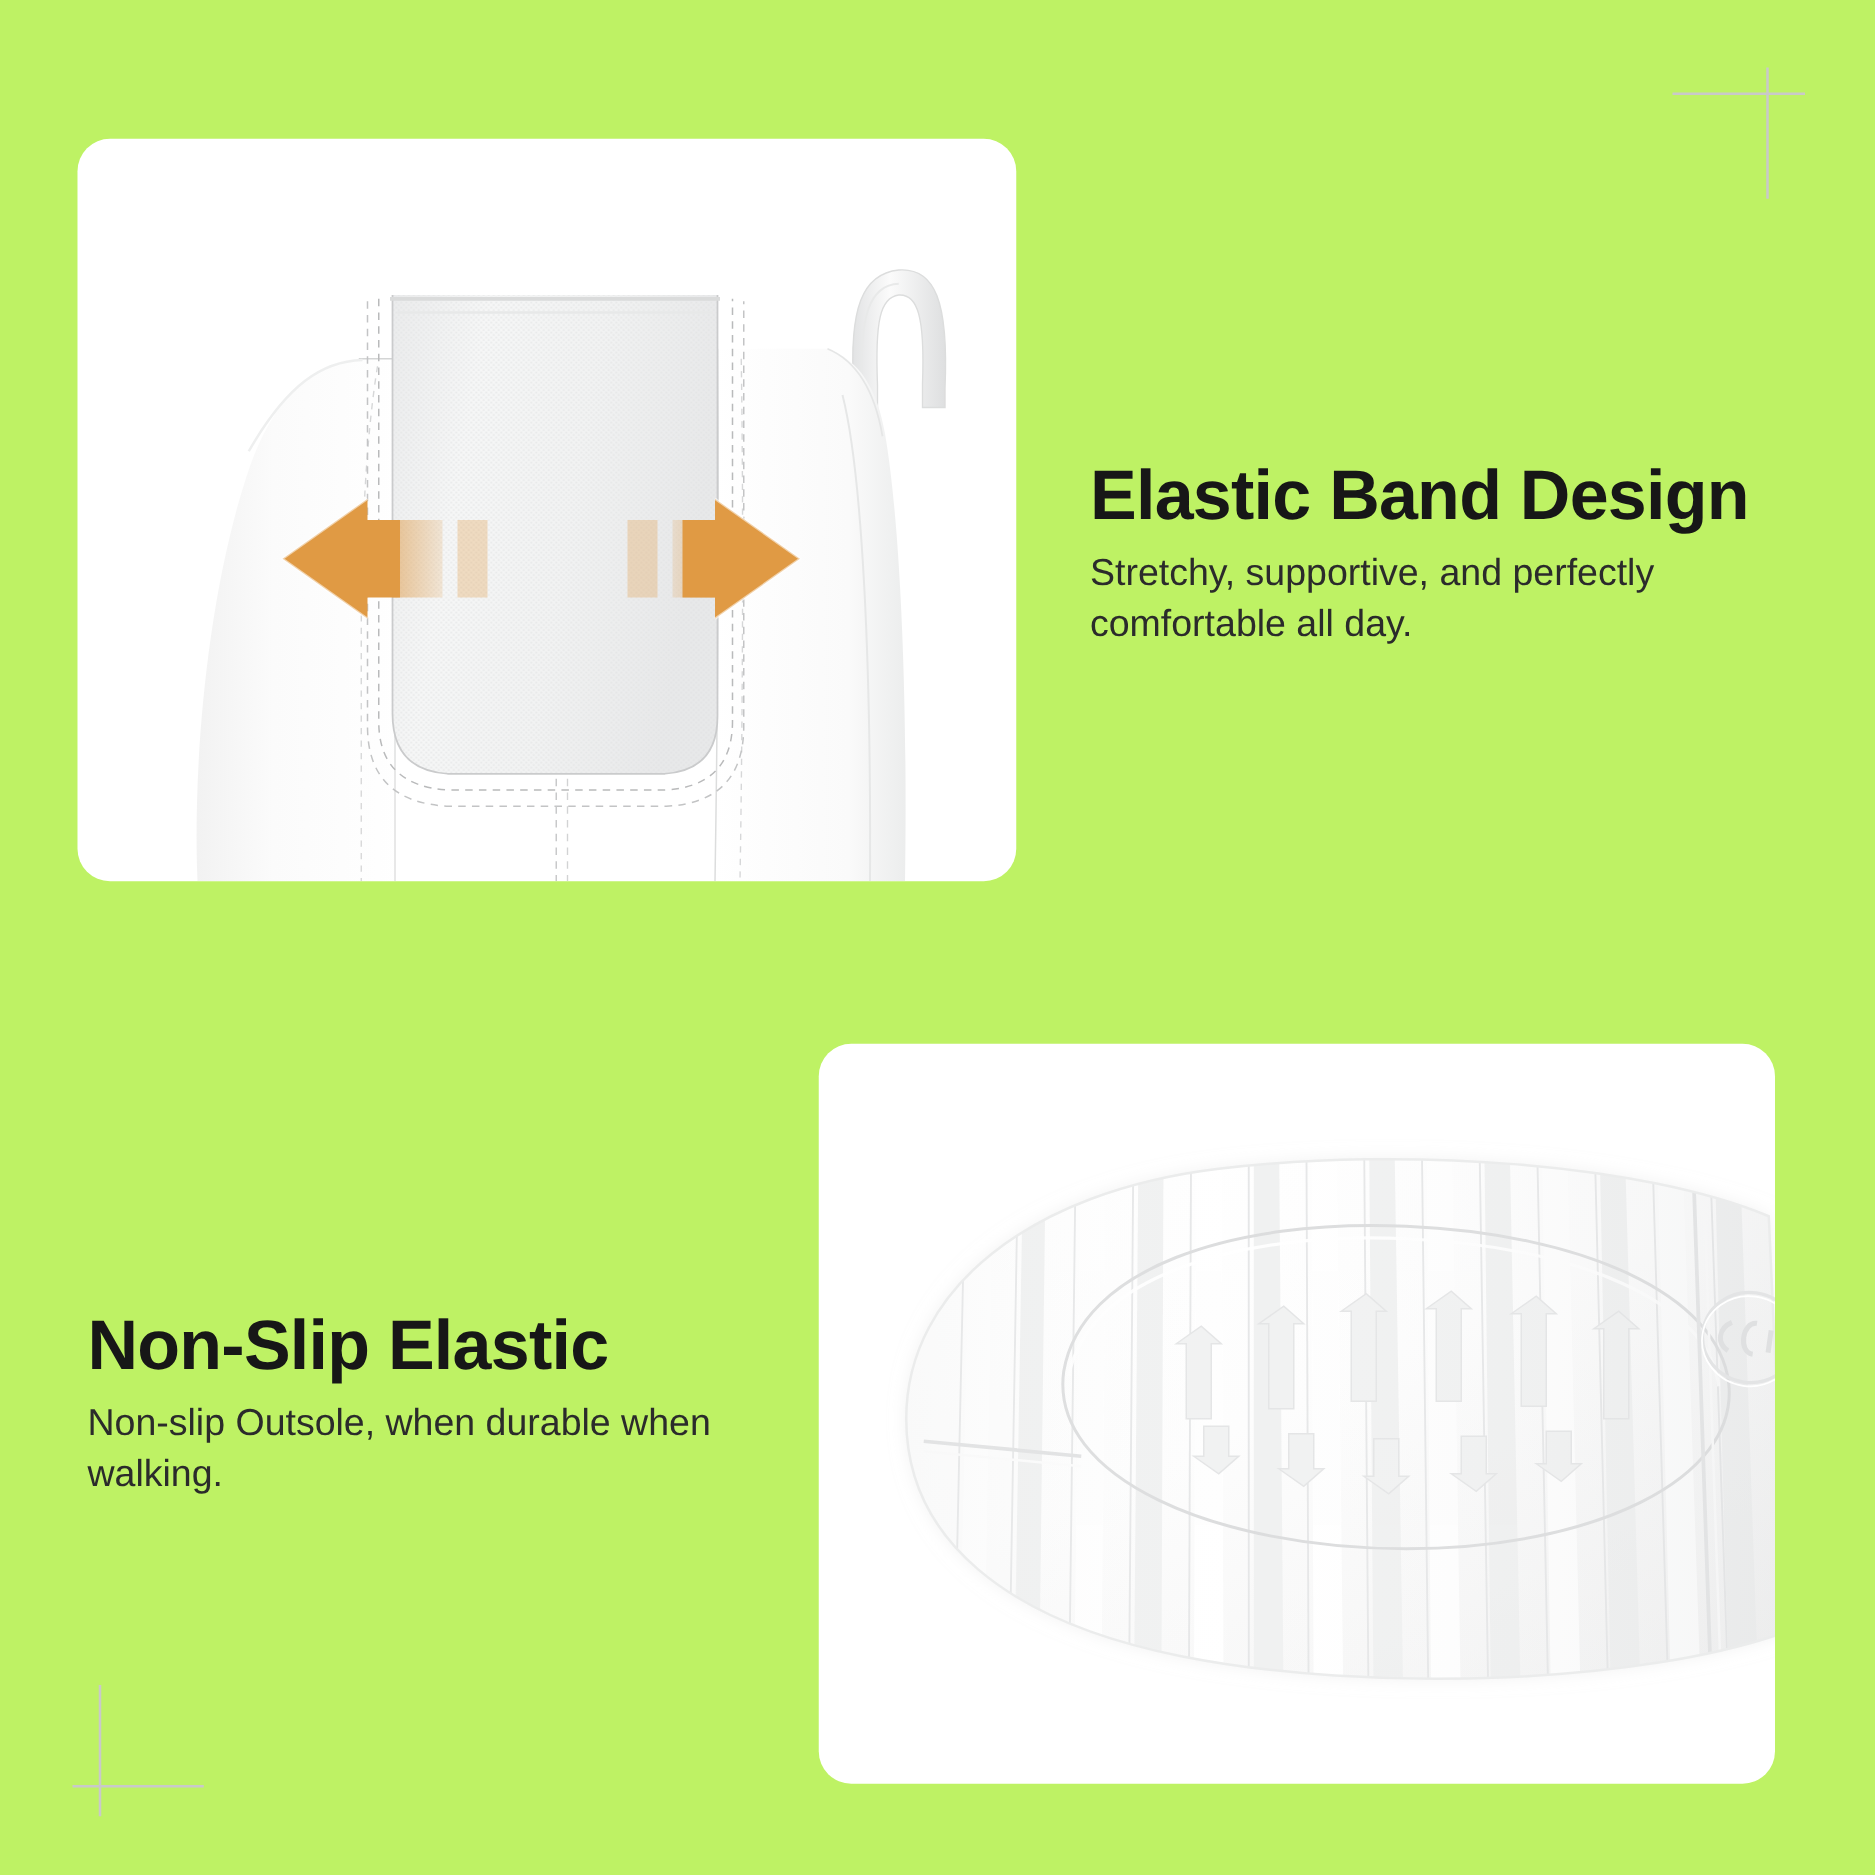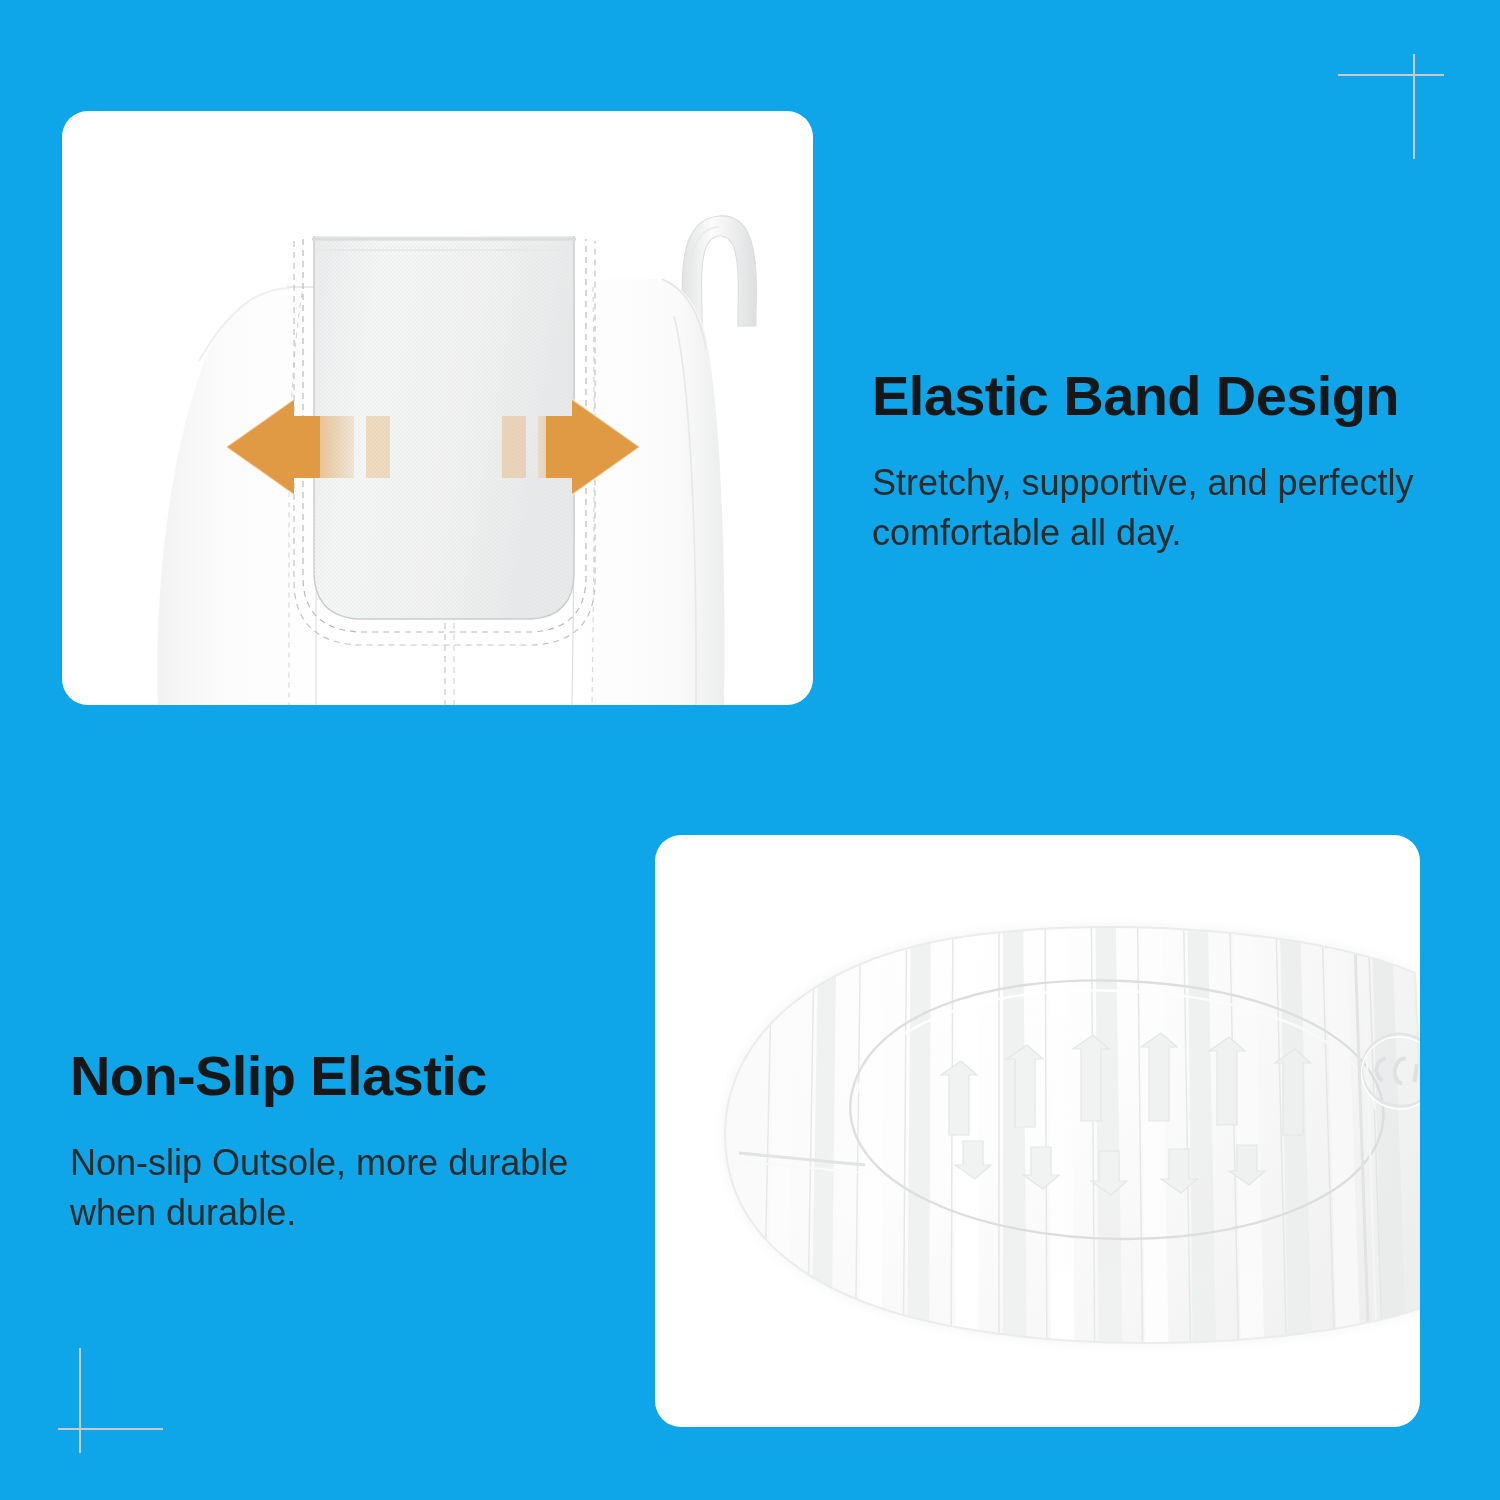--- a/index.html
+++ b/index.html
@@ -2,21 +2,21 @@
 <html><head>
 <meta charset="utf-8">
 <style>
   * { margin:0; padding:0; box-sizing:border-box; }
   html, body {
     width:1500px; height:1500px;
     background:#f7f7f6;
     font-family:"Liberation Sans", sans-serif;
     overflow:hidden;
   }
-  #stage { position:relative; width:1500px; height:1500px; background:#0ea5e9; }
+  #stage { position:relative; width:1500px; height:1500px; background:#bef264; }
 
   
   .cross-line { position:absolute; background:#c9c9c9; }
 
   
   .card {
     position:absolute;
     background:#ffffff;
     border-radius:26px;
     overflow:hidden;
@@ -24,22 +24,22 @@
   #card-elastic { left:62px;  top:111px; width:751px;  height:594px; }
   #card-outsole { left:655px; top:835px; width:765px;  height:592px; }
 
   
   .txt-block { position:absolute; }
   .headline {
     font-size:56px; font-weight:700; color:#171717;
     letter-spacing:-0.6px; line-height:1.0; white-space:nowrap;
   }
   .subcopy {
-    font-size:36px; font-weight:400; color:#2b2b2b;
-    line-height:1.38; margin-top:34px;
+    font-size:30px; font-weight:400; color:#2b2b2b;
+    line-height:1.38; margin-top:14px;
   }
   #text-elastic { left:872px; top:368px; width:585px; }
   #text-outsole { left:70px;  top:1048px; width:580px; }
 
   
   #boot-art { position:absolute; inset:0; }
 
   
   #sole-art { position:absolute; inset:0; }
 </style>
@@ -288,16 +288,16 @@
         <ellipse cx="0" cy="0" rx="38" ry="36" fill="none" stroke="#ffffff" stroke-width="1.4" transform="translate(0,3)"></ellipse>
         <path d="M-16,-10 C-26,-4 -26,8 -16,13" fill="none" stroke="#dfe0e1" stroke-width="4"></path>
         <path d="M4,-12 C-8,-12 -8,13 4,13" fill="none" stroke="#dfe0e1" stroke-width="4"></path>
         <path d="M16,-8 L16,10" fill="none" stroke="#dfe0e1" stroke-width="4"></path>
       </g>
     </svg>
   </div>
 
   <div class="txt-block" id="text-outsole">
     <div class="headline">Non-Slip Elastic</div>
-    <div class="subcopy">Non-slip Outsole, more durable when durable.</div>
+    <div class="subcopy">Non-slip Outsole, when durable when walking.</div>
   </div>
 
 </div>
 
 </body></html>

